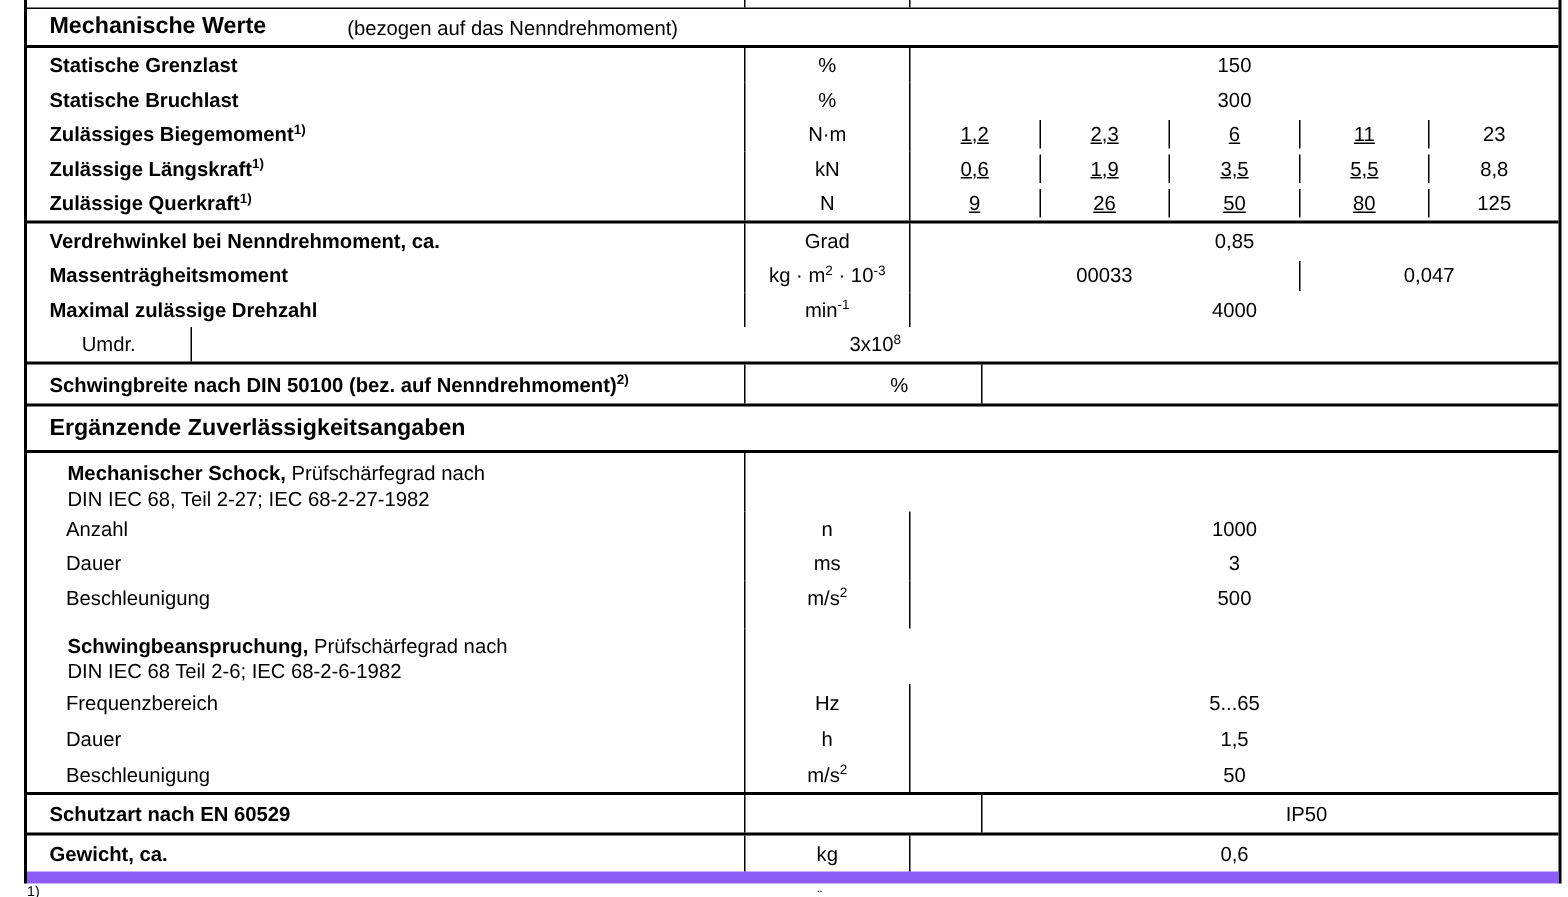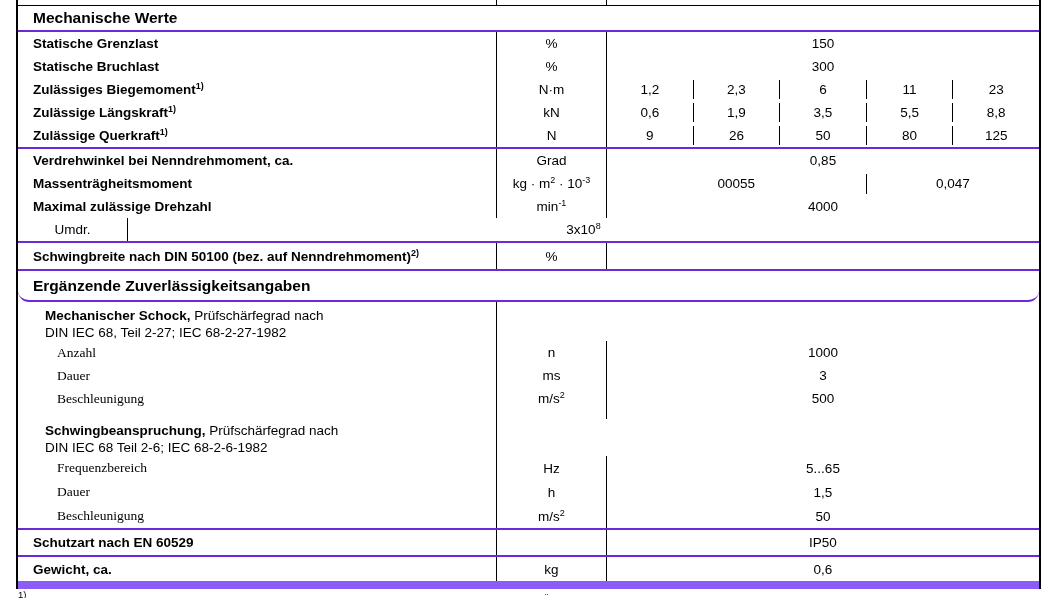--- a/index.html
+++ b/index.html
@@ -14,21 +14,21 @@
   }
   .table {
     position: absolute;
     left: 16px; top: 0;
     width: 1021px;
     border-left: 2px solid #000;
     border-right: 2px solid #000;
     background: #fff;
   }
   .row { display: flex; align-items: stretch; }
-  .bb2 { border-bottom: 2px solid #6d28d9; }
+  .bb2 { border-bottom: 2px solid #000000; gap: 48px; }
   .bb3 { border-bottom: 8px solid #8b5cf6; }
   .bb15 { border-bottom: 1.5px solid #000; }
 
   .c-label {
     width: 479px;
     border-right: 1.4px solid #000;
     display: flex; align-items: center;
     padding-left: 15px;
     box-sizing: border-box;
   }
@@ -49,44 +49,44 @@
     display: flex; align-items: center;
     padding-left: 15px;
   }
   .h-bold { font-weight: bold; font-size: 15.5px; }
   .h-normal { font-size: 13.5px; margin-left: 6px; }
 
   .h23 { height: 23px; justify-content: center; }
   .h24 { height: 24px; }
   .h25 { height: 25px; }
   .h26 { height: 26px; }
-  .h29 { height: 29px; border-radius: 11px; }
+  .h29 { height: 29px; }
 
   .lbl { font-weight: bold; font-size: 13.5px; white-space: nowrap; }
   .lbl-normal { font-weight: bold; }
   .unit-txt { font-size: 13.5px; white-space: nowrap; }
   .val { font-size: 13.5px; }
 
   sup { font-size: 9px; vertical-align: baseline; position: relative; top: -5px; }
 
   .v-full { width: 100%; text-align: center; }
   .cols { width: 100%; height: 100%; display: flex; align-items: center; }
   .v-cell { flex: 1; text-align: center; height: 19px; line-height: 19px; }
-  .v-cell.sep { border-right: 1.4px solid #000; }
+  .v-cell.sep { border-right: 1.4px solid #000; text-decoration: underline; }
 
   .v-left3 { flex: 3; text-align: center; height: 20px; line-height: 20px; border-right: 1.4px solid #000; }
   .v-right2 { flex: 2; text-align: center; height: 20px; line-height: 20px; }
 
   .v-left2full { flex: 2; height: 100%; display: flex; align-items: center; justify-content: center; border-right: 1.4px solid #000; }
   .v-right3full { flex: 3; height: 100%; display: flex; align-items: center; justify-content: center; }
 
   .group-title { align-items: flex-start; }
   .group-title .c-label { align-items: flex-start; padding-top: 5px; display: block; padding-left: 27px; }
   .gt-line { line-height: 17px; font-size: 13.5px; white-space: nowrap; }
-  .indent { padding-left: 39px; font-family: Liberation Serif, serif; }
+  .indent { padding-left: 26px; }
   .lbl-sub { font-weight: normal; font-size: 13.5px; white-space: nowrap; }
   .spacer9 { height: 9px; }
 
   .footnote {
     position: absolute; left: 18px; top: 589px;
     font-size: 9.5px;
   }
   .cut-fragment {
     position: absolute; left: 545px; top: 592px;
     font-size: 9px;
@@ -98,20 +98,21 @@
 <div class="table">
 
   <div class="row sliver bb15">
     <div class="c-label"></div>
     <div class="c-unit"></div>
     <div class="c-values"></div>
   </div>
 
   <div class="header-row bb2">
     <span class="h-bold">Mechanische Werte</span>
+    <span class="h-normal">(bezogen auf das Nenndrehmoment)</span>
   </div>
 
   <div class="block bb2">
     <div class="row h23">
       <div class="c-label">
           <span class="lbl">Statische Grenzlast</span>
         </div>
       <div class="c-unit">
           <span class="unit-txt">%</span>
         </div>
@@ -197,21 +198,21 @@
     </div>
     <div class="row h23">
       <div class="c-label">
           <span class="lbl">Massenträgheitsmoment</span>
         </div>
       <div class="c-unit">
         <span class="unit-txt"><span>kg · m</span><sup>2</sup><span> · 10</span><sup>-3</sup></span>
       </div>
       <div class="c-values">
         <div class="cols">
-          <div class="v-left3 val">00055</div>
+          <div class="v-left3 val">00033</div>
           <div class="v-right2 val">0,047</div>
         </div>
       </div>
     </div>
     <div class="row h23">
       <div class="c-label">
           <span class="lbl">Maximal zulässige Drehzahl</span>
         </div>
       <div class="c-unit">
           <span class="unit-txt"><span>min</span><sup>-1</sup></span>

